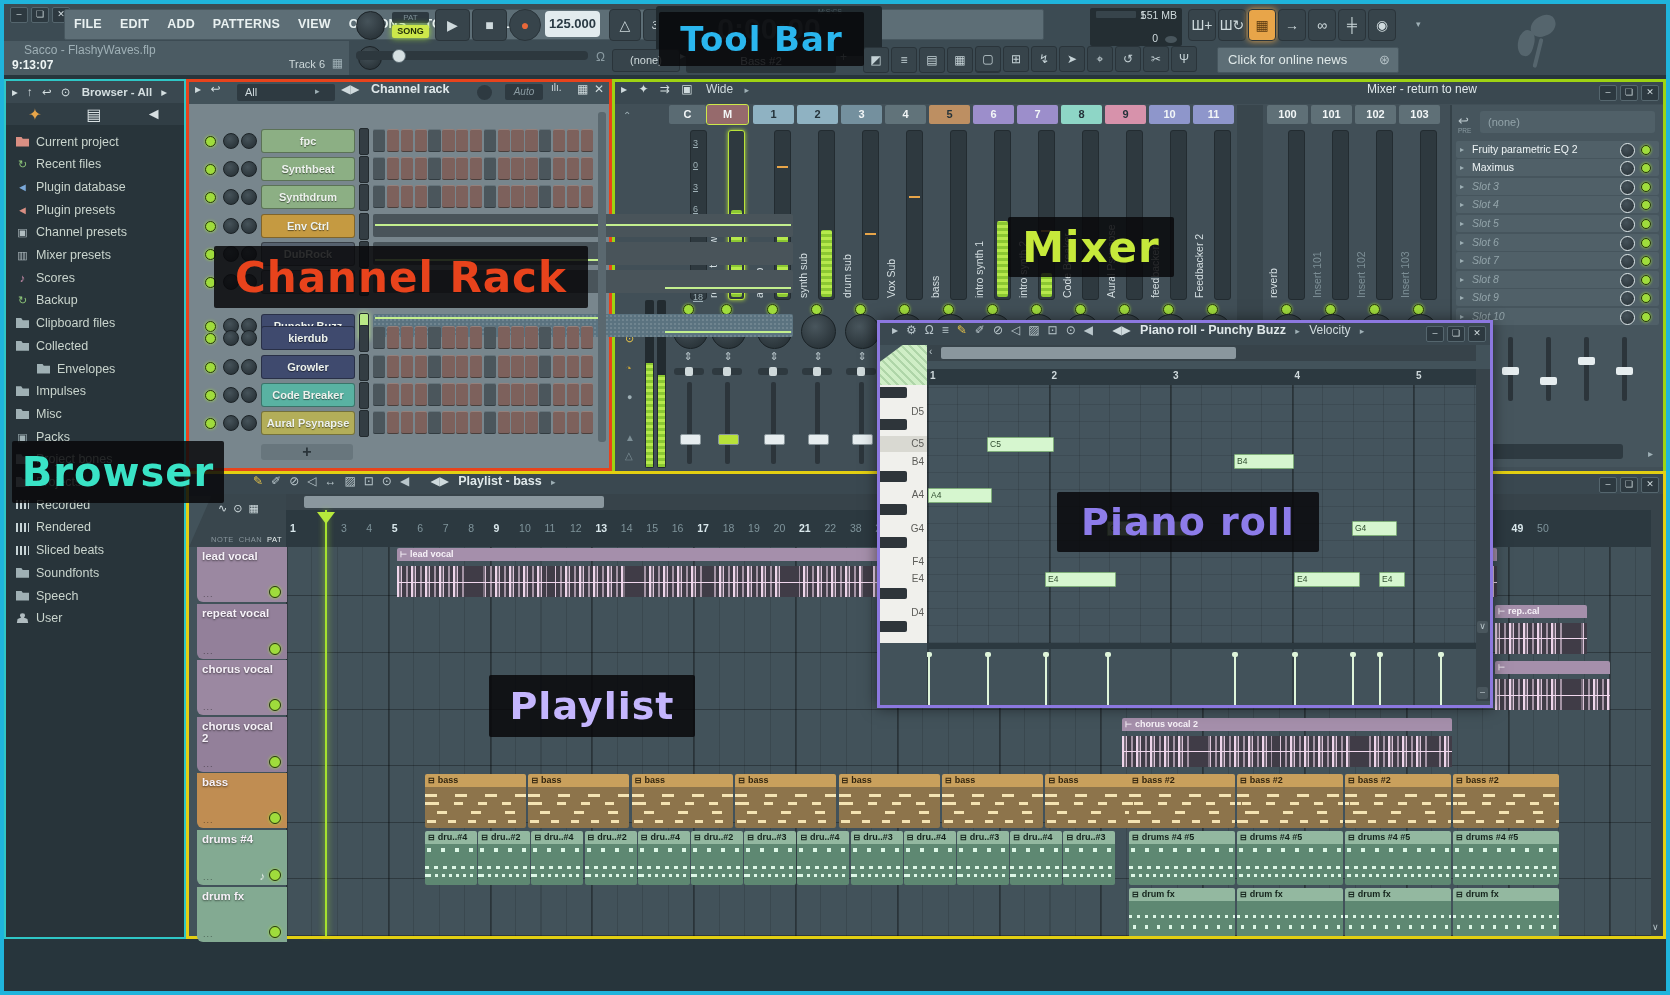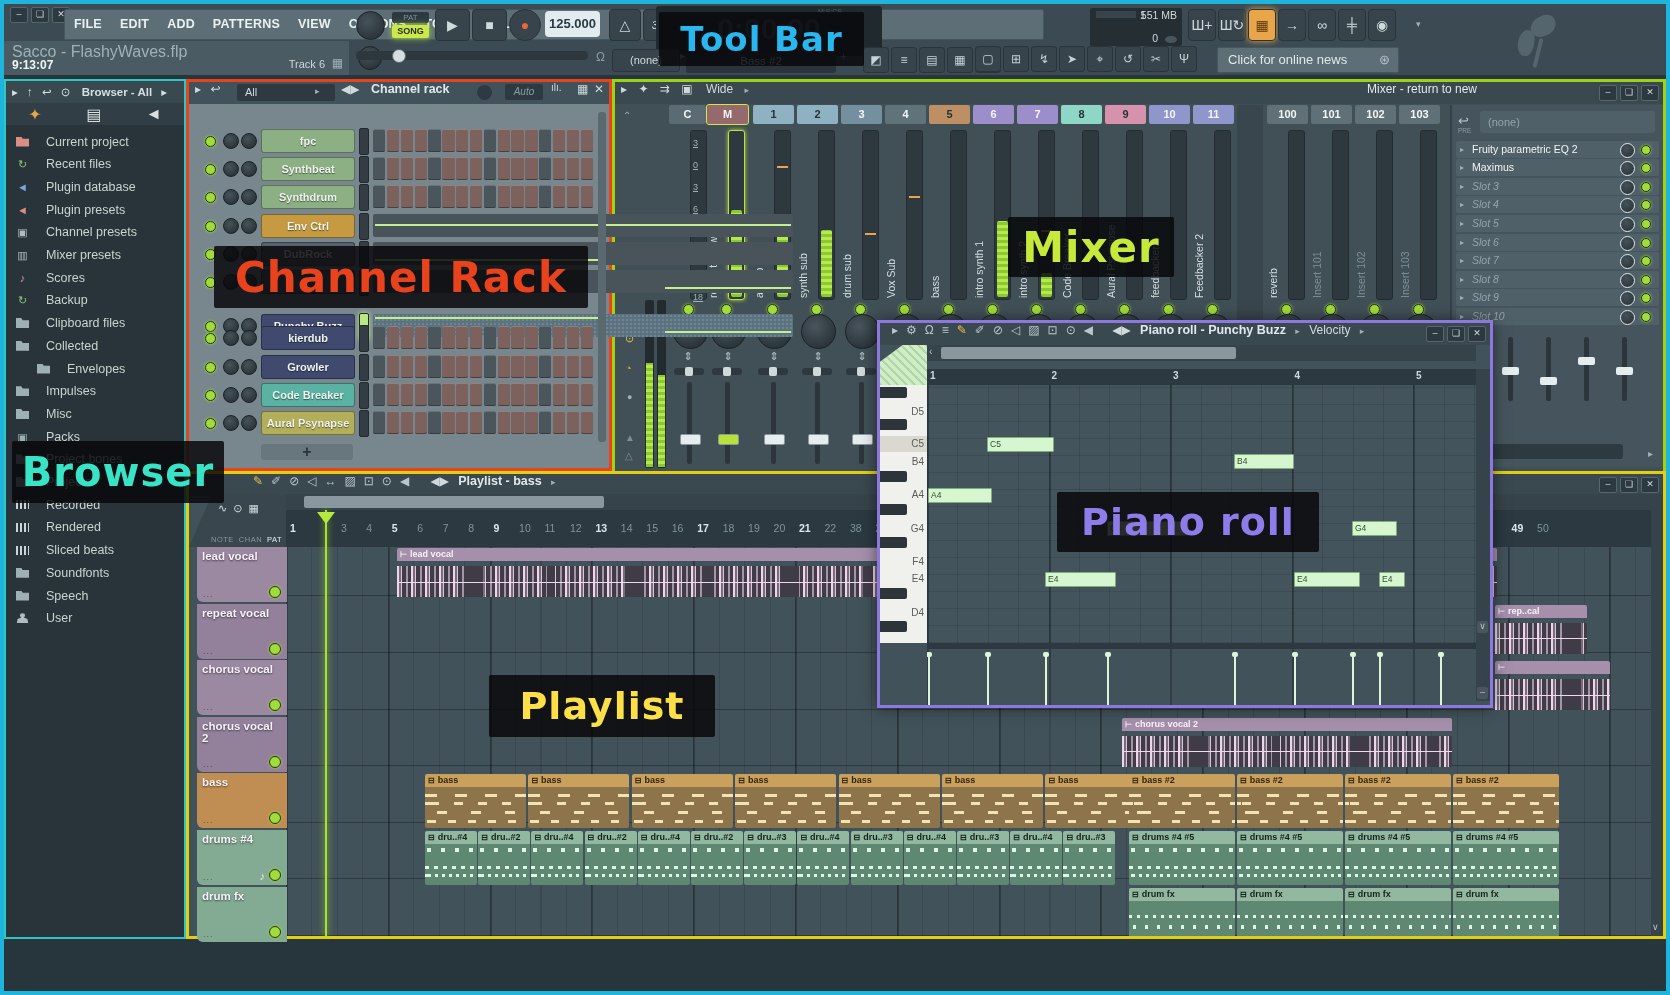--- a/index.html
+++ b/index.html
@@ -32,21 +32,21 @@
   #cpupanel{position:absolute;left:1086px;top:4px;width:92px;height:38px;background:#242e33;border-radius:2px;color:#cfdadd;font-size:10.5px}
   #fl-logo{position:absolute;left:1492px;top:6px;width:80px;height:60px;opacity:.55}
   #fl-logo .b1{position:absolute;left:34px;top:6px;width:26px;height:20px;background:#6b7b83;border-radius:60% 40% 55% 45%;transform:rotate(-20deg)}
   #fl-logo .b2{position:absolute;left:22px;top:20px;width:16px;height:26px;background:#6b7b83;border-radius:50% 50% 40% 60%;transform:rotate(15deg)}
   #fl-logo .b3{position:absolute;left:40px;top:28px;width:4px;height:30px;background:#6b7b83;transform:rotate(14deg);border-radius:2px}
   
   #browser{left:0;top:75px;width:182px;height:860px;background:#28343a;border:2px solid #2fc6c6;z-index:10}
   #browser-hdr{position:absolute;left:0;top:0;right:0;height:22px;background:#3a4850;font-size:11.5px;color:#d5dfe1;line-height:22px}
   #browser-tabs{position:absolute;left:0;top:22px;right:0;height:22px;background:#313e45;display:flex;justify-content:space-around;align-items:center}
   #browser-list{position:absolute;left:0;top:46px;right:0;bottom:0}
-  .bitem{position:absolute;left:0;width:100%;height:21px;display:flex;align-items:center;gap:17px;padding-left:10px;box-sizing:border-box}
+  .bitem{position:absolute;left:0;width:100%;height:21px;display:flex;align-items:center;gap:7px;padding-left:10px;box-sizing:border-box}
   .blabel{font-size:12.5px;color:#c9d4cd}
   .bi{width:13px;height:10px;display:inline-block;flex:0 0 13px;text-align:center;font-size:11px;line-height:10px}
   .bi-folder{background:currentColor;clip-path:polygon(0 0,40% 0,52% 22%,100% 22%,100% 100%,0 100%)}
   .bi-wave{background:repeating-linear-gradient(90deg,currentColor 0 2px,transparent 2px 4px);height:9px}
   .bi-user{background:currentColor;clip-path:polygon(50% 0,66% 6%,70% 28%,60% 42%,88% 58%,94% 100%,6% 100%,12% 58%,40% 42%,30% 28%,34% 6%)}
   
   #rack{left:182px;top:75px;width:426px;height:392px;background:#78868d;border:3px solid #e8431c;z-index:25}
   #rack .tbar{background:#42525a}
   .rrow{position:absolute;left:0;width:100%;height:27px}
   .chbtn{position:absolute;left:72px;top:1px;width:92px;height:22px;border-radius:3px;border:1px solid rgba(0,0,0,.35);
@@ -184,21 +184,21 @@
 <div id="stage">
 
   <div id="topbar">
     <div class="wbtns" style="left:6px;right:auto">
       <div class="wbtn">–</div>
       <div class="wbtn">❏</div>
       <div class="wbtn">✕</div>
     </div>
     <div id="menubar"><div class="menu-item">FILE</div><div class="menu-item">EDIT</div><div class="menu-item">ADD</div><div class="menu-item">PATTERNS</div><div class="menu-item">VIEW</div><div class="menu-item">OPTIONS</div><div class="menu-item">TOOLS</div><div class="menu-item">HELP</div></div>
     <div id="titlepanel">
-      <div class="abs dim-t" style="left:8px;top:2px;font-size:16px">Sacco - FlashyWaves.flp</div>
+      <div class="abs dim-t" style="left:20px;top:2px;font-size:12px">Sacco - FlashyWaves.flp</div>
       <div class="abs" style="left:8px;top:17px;font-size:12px;font-weight:bold;color:#eef5f5">9:13:07</div>
       <div class="abs" style="right:24px;top:17px;font-size:11px;color:#cdd8da">Track 6</div>
       <div class="abs" style="right:6px;top:15px;font-size:12px;color:#9fb0b6">▦</div>
     </div>
     <div class="knob" style="left:352px;top:7px;width:27px;height:27px"></div>
     <div class="knob" style="left:354px;top:42px;width:22px;height:22px"></div>
     <div class="abs" style="left:388px;top:8px;width:37px;height:11px;background:#2d3940;border-radius:2px;font-size:8px;color:#7d8f96;text-align:center;line-height:11px">PAT</div>
     <div class="abs" style="left:388px;top:21px;width:37px;height:13px;background:#cde84a;border-radius:2px;font-size:9px;font-weight:bold;color:#22300a;text-align:center;line-height:13px;box-shadow:0 0 6px #9fdc3c">SONG</div>
     <div class="tbtn" style="position:absolute;left:430px;top:5px;width:33px">▶</div>
     <div class="tbtn" style="position:absolute;left:467px;top:5px;width:33px">■</div>
@@ -1271,15 +1271,15 @@
       <div class="abs" style="left:1px;top:318px;width:11px;height:12px;background:#49565d;border-radius:2px">–</div>
     </div>
   </div>
 
   <div id="overlays">
       <div class="overlay" style="left: 655px; top: 8px; width: 205px; height: 54px; color: rgb(42, 182, 238); font-size: 34px;">Tool Bar</div>
       <div class="overlay" style="left: 8px; top: 437px; width: 212px; height: 62px; color: rgb(57, 227, 198); font-size: 40px;">Browser</div>
       <div class="overlay" style="left: 210px; top: 242px; width: 374px; height: 62px; color: rgb(232, 67, 28); font-size: 42px;">Channel Rack</div>
       <div class="overlay" style="left: 1004px; top: 213px; width: 166px; height: 60px; color: rgb(198, 233, 59); font-size: 42px;">Mixer</div>
       <div class="overlay" style="left: 1053px; top: 488px; width: 262px; height: 60px; color: rgb(141, 124, 234); font-size: 38px;">Piano roll</div>
-      <div class="overlay" style="left: 485px; top: 671px; width: 226px; height: 62px; color: #fde047; font-size: 38px;">Playlist</div>
+      <div class="overlay" style="left: 485px; top: 671px; width: 206px; height: 62px; color: #c4b5fd; font-size: 38px;">Playlist</div>
     </div>
 </div>
 
 </body></html>

